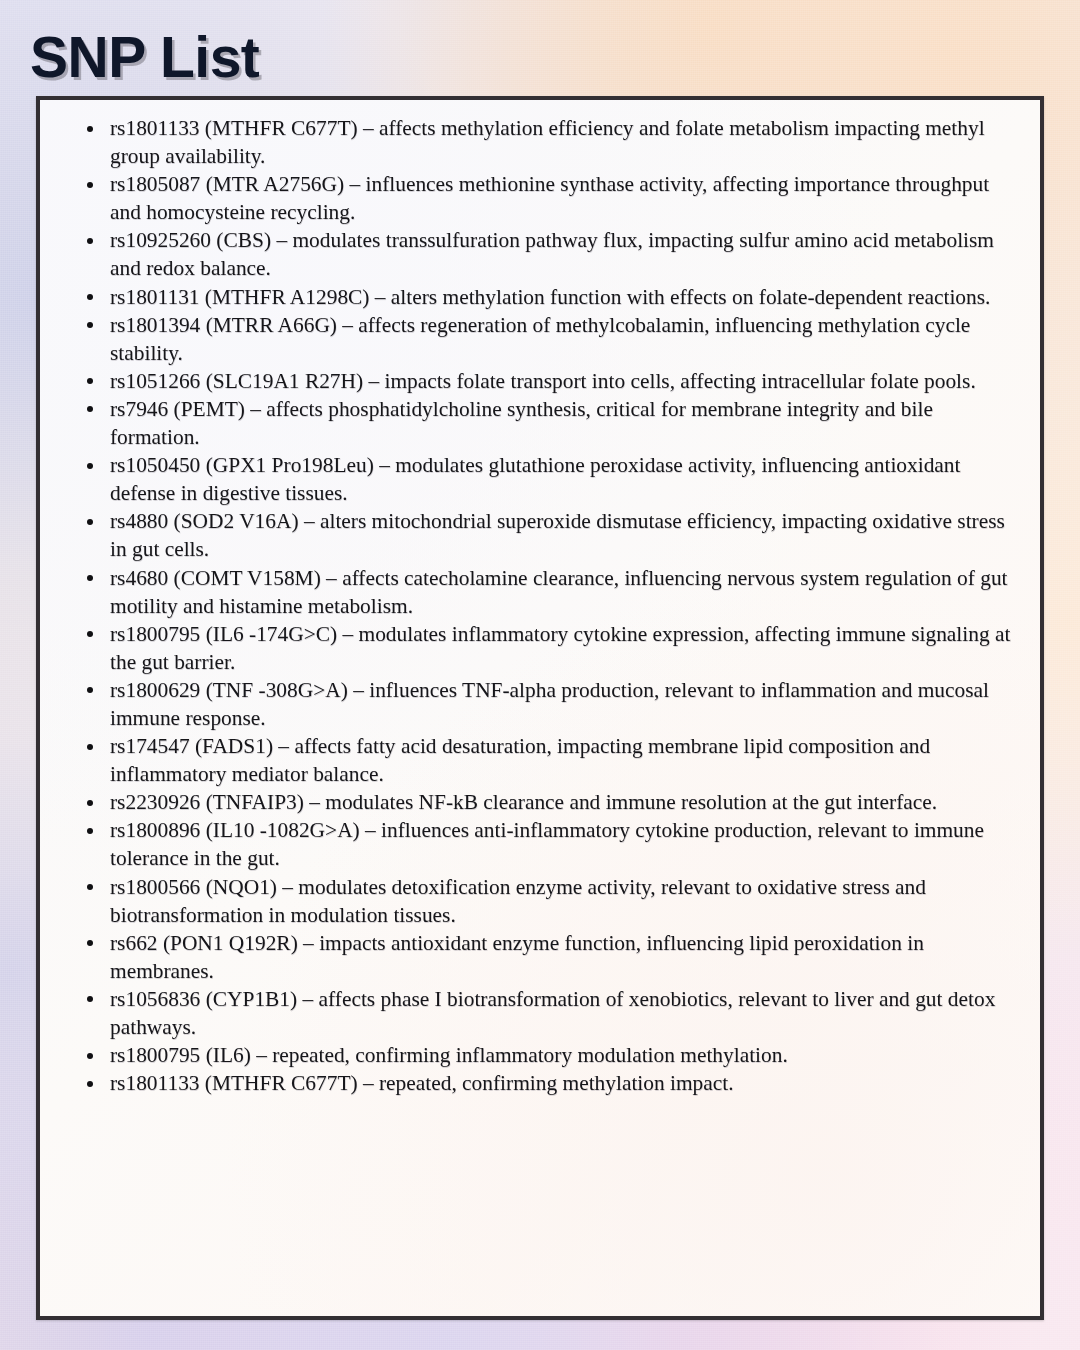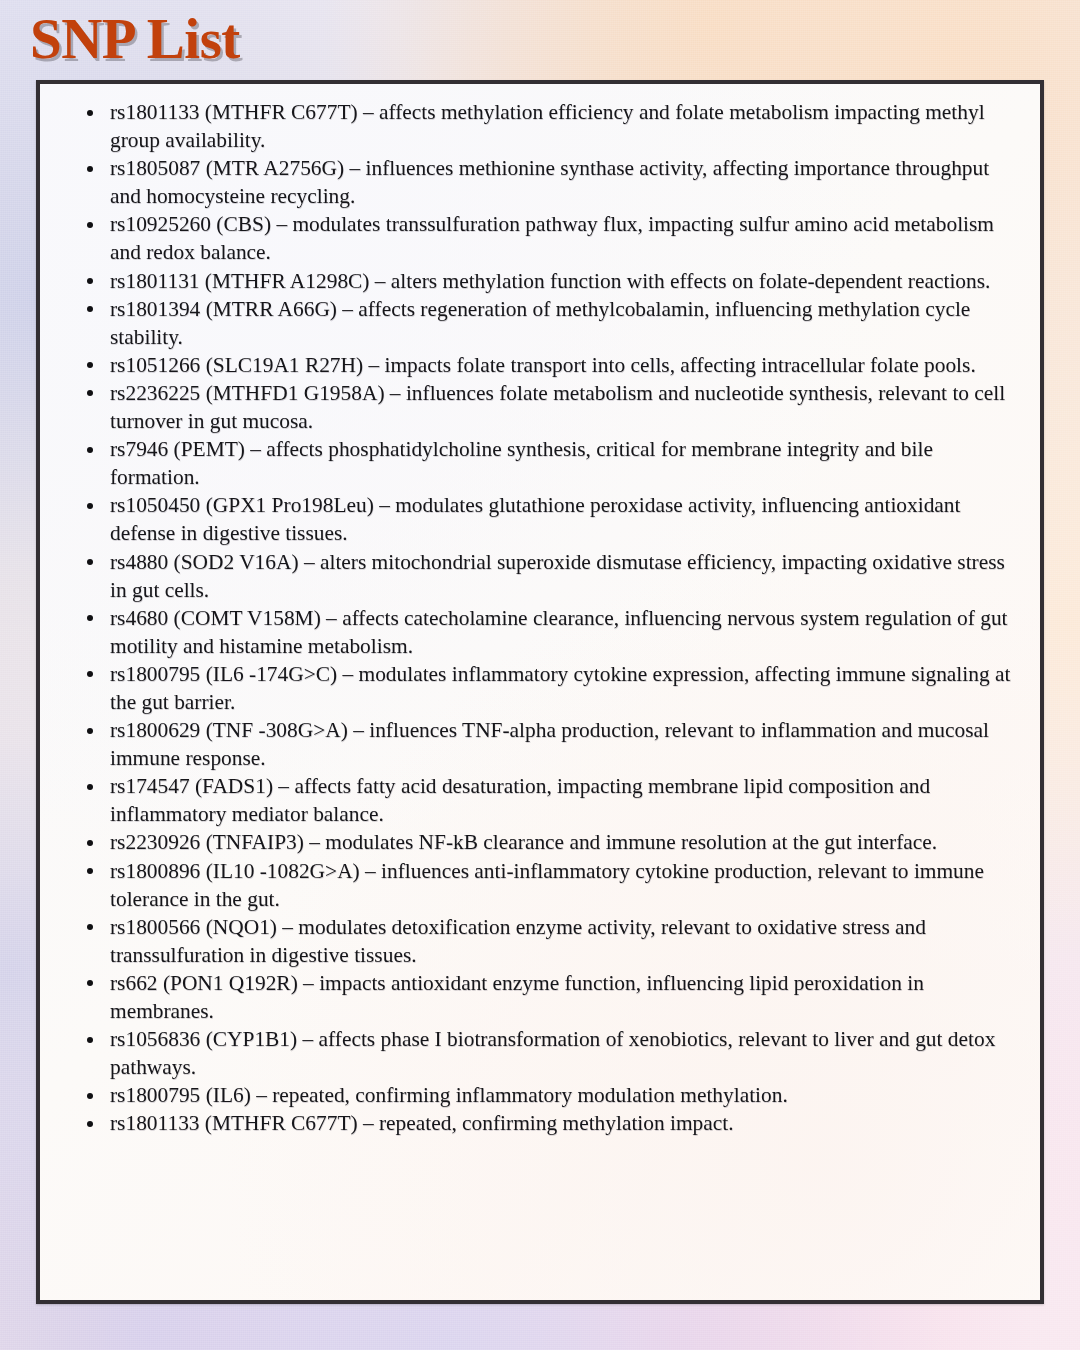--- a/index.html
+++ b/index.html
@@ -45,36 +45,36 @@
       repeating-linear-gradient(0deg,   rgba(255,255,255,0.35) 0 1px, rgba(0,0,0,0.012) 1px 2px),
       repeating-linear-gradient(90deg,  rgba(255,255,255,0.28) 0 1px, rgba(0,0,0,0.010) 1px 2px);
     mix-blend-mode:overlay;
     pointer-events:none;
   }
 
   
   #page-title {
     position:absolute;
     left:30px;
-    top:8px;
-    font-family:Liberation Serif, serif;
+    top:26px;
+    font-family:Liberation Sans, sans-serif;
     font-weight:700;
     font-size:57px;
     line-height:62px;
     letter-spacing:-0.5px;
-    color:#c2410c;
+    color:#0f172a;
     text-shadow:2.5px 2.5px 0 rgba(40,36,44,0.30);
     white-space:nowrap;
   }
 
   
   #snp-card {
     position:absolute;
     left:36px;
-    top:80px;
+    top:96px;
     width:1008px;
     height:1224px;
     border:4px solid #332f33;
     background:
       radial-gradient(circle at 78% 88%, rgba(252,244,240,0.9) 0%, rgba(252,244,240,0) 45%),
       radial-gradient(circle at 20% 12%, rgba(248,248,252,0.9) 0%, rgba(248,248,252,0) 50%),
       linear-gradient(135deg, #f8f8fb 0%, #fcfaf8 46%, #fdf8f5 74%, #fefcfb 100%);
     box-shadow:0 1px 2px rgba(0,0,0,0.18);
     overflow:hidden;
   }
@@ -116,29 +116,28 @@
 <h1 id="page-title">SNP List</h1>
 
 <div id="snp-card">
   <ul id="snp-list">
       <li class="snp-item"><span>rs1801133 (MTHFR C677T) – affects methylation efficiency and folate metabolism impacting methyl group availability.</span></li>
       <li class="snp-item"><span>rs1805087 (MTR A2756G) – influences methionine synthase activity, affecting importance throughput and homocysteine recycling.</span></li>
       <li class="snp-item"><span>rs10925260 (CBS) – modulates transsulfuration pathway flux, impacting sulfur amino acid metabolism and redox balance.</span></li>
       <li class="snp-item"><span>rs1801131 (MTHFR A1298C) – alters methylation function with effects on folate-dependent reactions.</span></li>
       <li class="snp-item"><span>rs1801394 (MTRR A66G) – affects regeneration of methylcobalamin, influencing methylation cycle stability.</span></li>
       <li class="snp-item"><span>rs1051266 (SLC19A1 R27H) – impacts folate transport into cells, affecting intracellular folate pools.</span></li>
-      <li class="snp-item"><span>rs2236225 (MTHFD1 G1958A) – influences folate metabolism and nucleotide synthesis, relevant to cell turnover in gut mucosa.</span></li>
       <li class="snp-item"><span>rs7946 (PEMT) – affects phosphatidylcholine synthesis, critical for membrane integrity and bile formation.</span></li>
       <li class="snp-item"><span>rs1050450 (GPX1 Pro198Leu) – modulates glutathione peroxidase activity, influencing antioxidant defense in digestive tissues.</span></li>
       <li class="snp-item"><span>rs4880 (SOD2 V16A) – alters mitochondrial superoxide dismutase efficiency, impacting oxidative stress in gut cells.</span></li>
       <li class="snp-item"><span>rs4680 (COMT V158M) – affects catecholamine clearance, influencing nervous system regulation of gut motility and histamine metabolism.</span></li>
       <li class="snp-item"><span>rs1800795 (IL6 -174G&gt;C) – modulates inflammatory cytokine expression, affecting immune signaling at the gut barrier.</span></li>
       <li class="snp-item"><span>rs1800629 (TNF -308G&gt;A) – influences TNF-alpha production, relevant to inflammation and mucosal immune response.</span></li>
       <li class="snp-item"><span>rs174547 (FADS1) – affects fatty acid desaturation, impacting membrane lipid composition and inflammatory mediator balance.</span></li>
       <li class="snp-item"><span>rs2230926 (TNFAIP3) – modulates NF-kB clearance and immune resolution at the gut interface.</span></li>
       <li class="snp-item"><span>rs1800896 (IL10 -1082G&gt;A) – influences anti-inflammatory cytokine production, relevant to immune tolerance in the gut.</span></li>
-      <li class="snp-item"><span>rs1800566 (NQO1) – modulates detoxification enzyme activity, relevant to oxidative stress and transsulfuration in digestive tissues.</span></li>
+      <li class="snp-item"><span>rs1800566 (NQO1) – modulates detoxification enzyme activity, relevant to oxidative stress and biotransformation in modulation tissues.</span></li>
       <li class="snp-item"><span>rs662 (PON1 Q192R) – impacts antioxidant enzyme function, influencing lipid peroxidation in membranes.</span></li>
       <li class="snp-item"><span>rs1056836 (CYP1B1) – affects phase I biotransformation of xenobiotics, relevant to liver and gut detox pathways.</span></li>
       <li class="snp-item"><span>rs1800795 (IL6) – repeated, confirming inflammatory modulation methylation.</span></li>
       <li class="snp-item"><span>rs1801133 (MTHFR C677T) – repeated, confirming methylation impact.</span></li>
     </ul>
 </div>
 
 </body></html>

